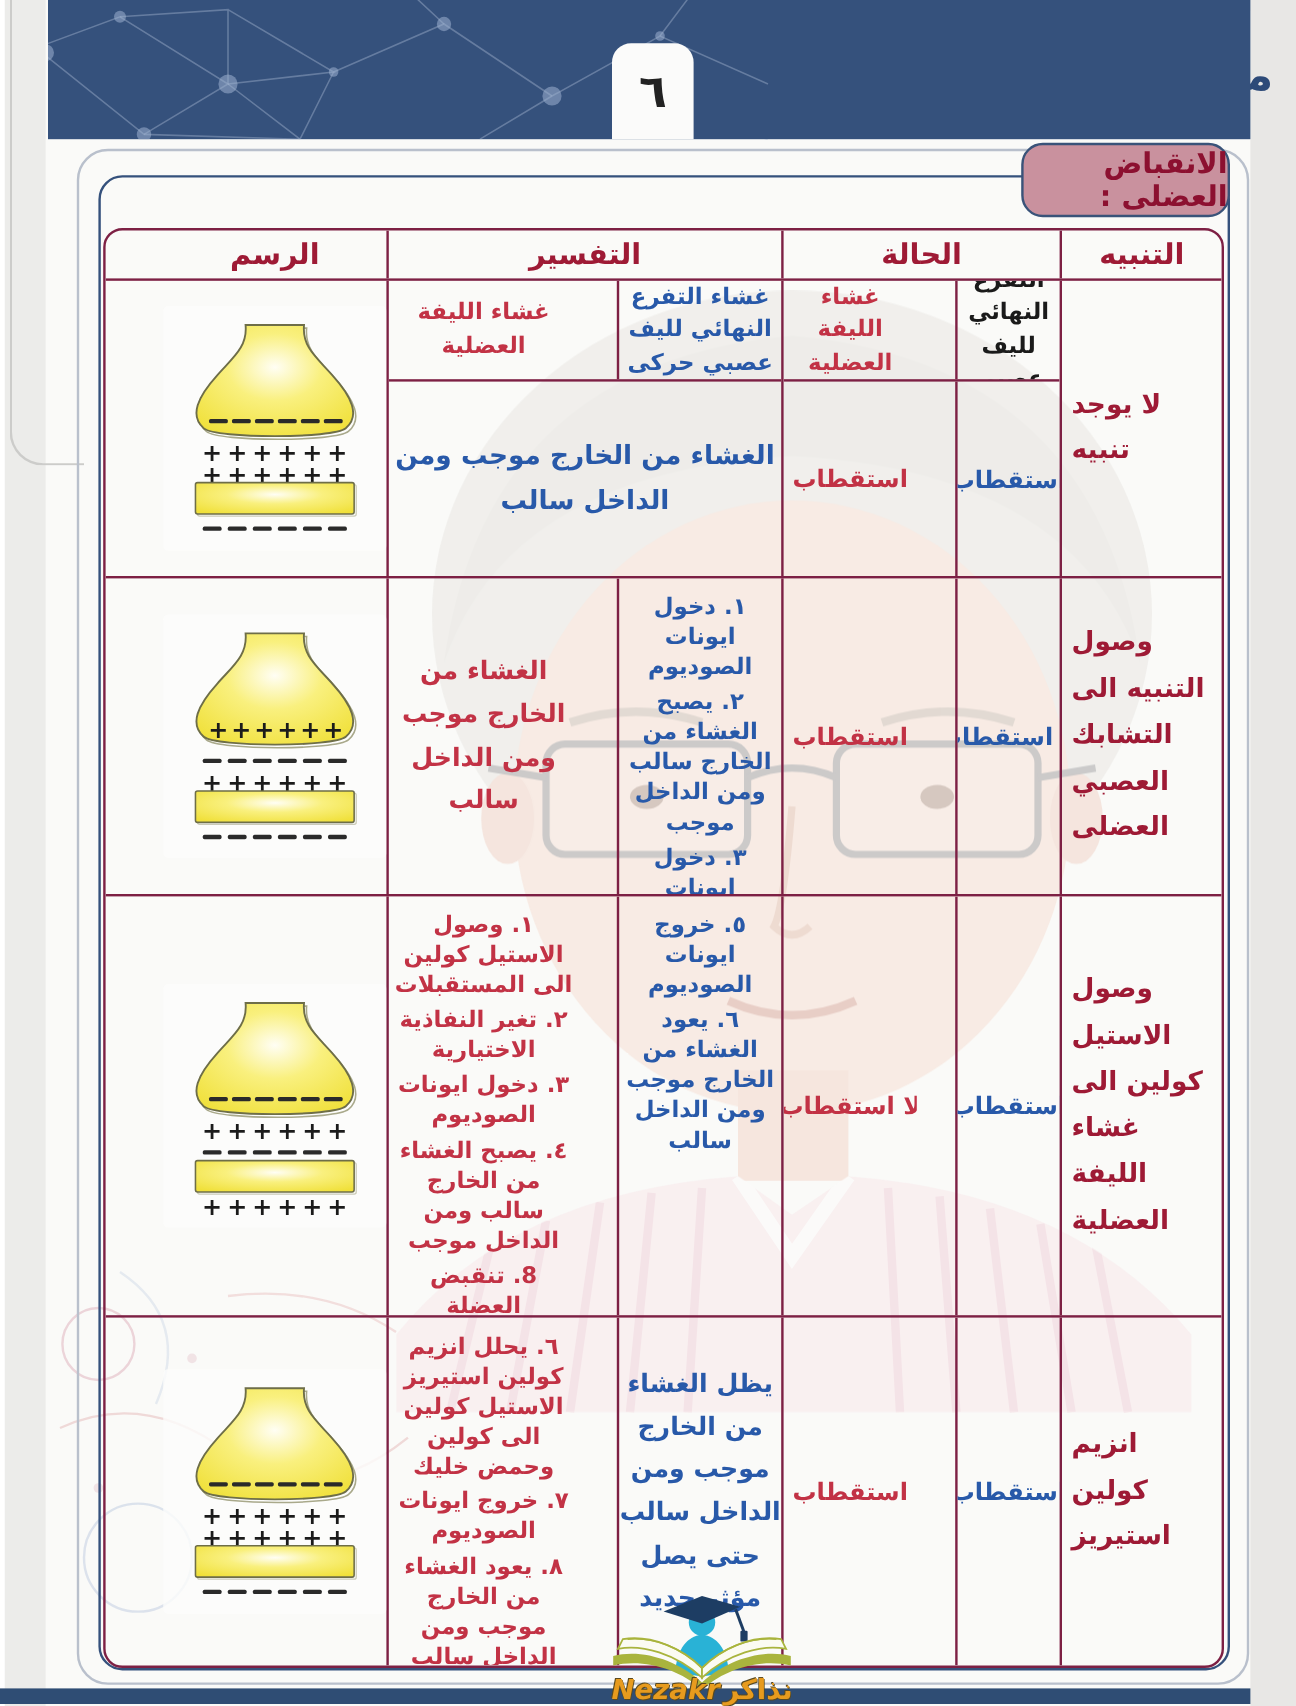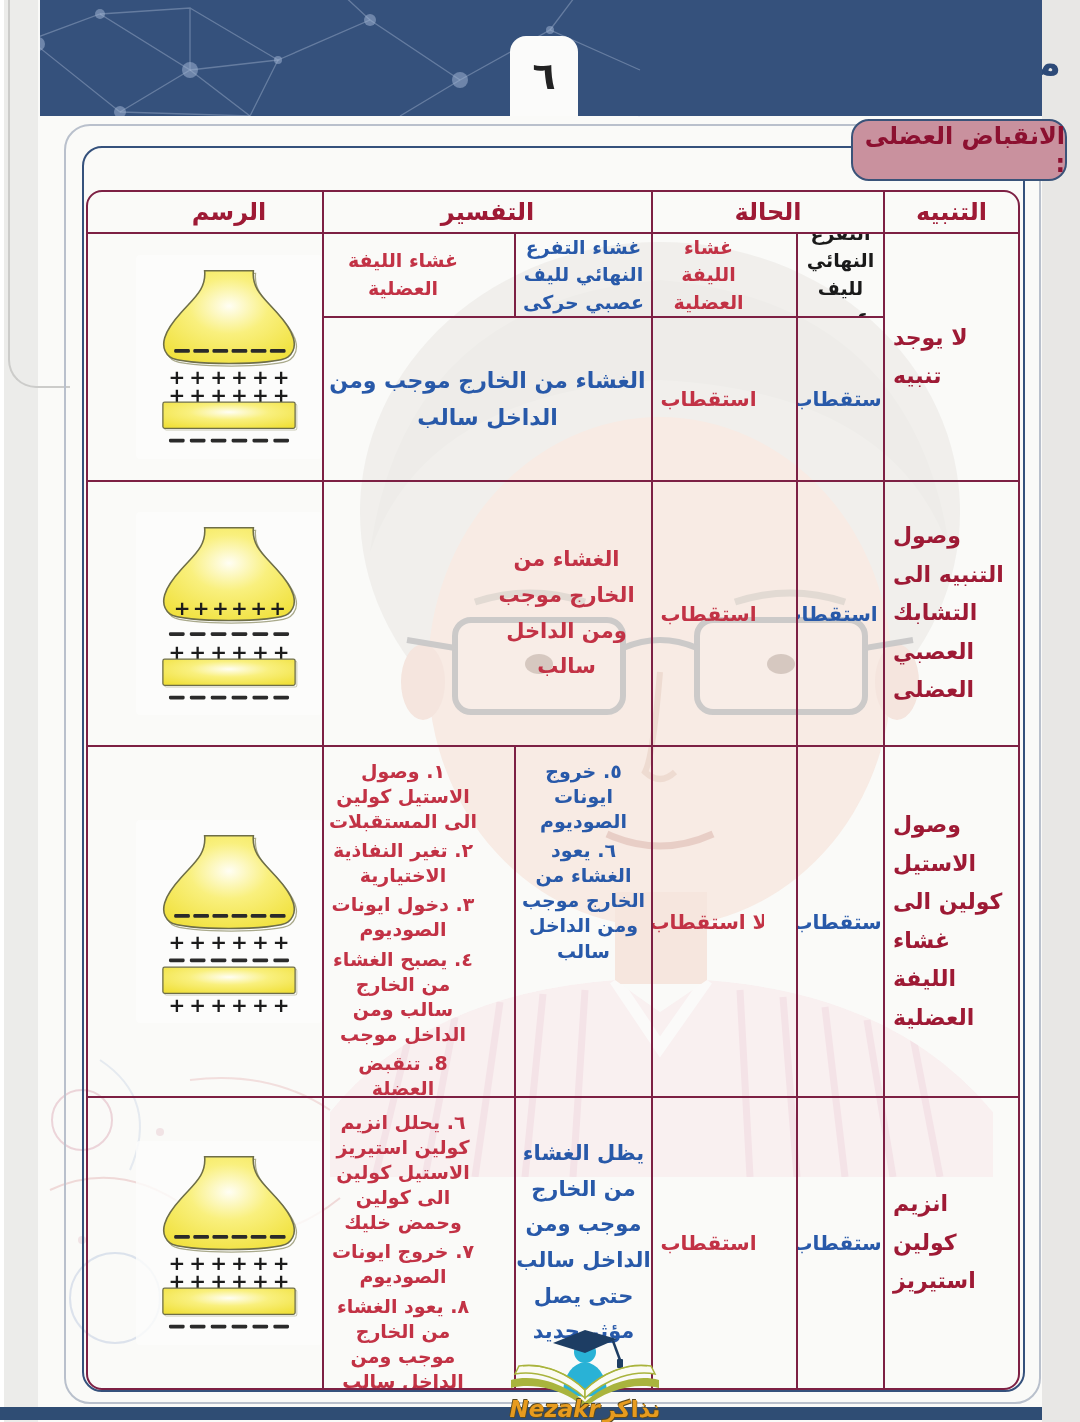--- a/index.html
+++ b/index.html
@@ -26,21 +26,21 @@
   .net{position:absolute;left:0;top:0;width:620px;height:116px;}
   .title-plate{position:absolute;left:648px;top:9px;width:394px;height:107px;background:#fcfcfb;
                border-radius:54px 0 0 54px;display:flex;align-items:center;justify-content:center;}
   .title-text{color:#2d4a78;font-size:37px;font-weight:bold;white-space:nowrap;}
   .title-arc{position:absolute;left:598px;top:5px;width:48px;height:114px;}
   .page-tab{position:absolute;left:510px;top:36px;width:68px;height:80px;background:#fbfbfa;
             border-radius:16px 16px 0 0;display:flex;align-items:center;justify-content:center;
             font-size:38px;color:#222;z-index:3;font-weight:bold;}
 
   
-  .badge{position:absolute;left:851px;top:119px;width:216px;height:62px;background:var(--badgebg);
+  .badge{position:absolute;left:851px;top:119px;width:174px;height:62px;background:var(--badgebg);
          border:2px solid #3a5379;border-radius:18px;display:flex;align-items:center;justify-content:center;
          color:var(--badgetext);font-size:24px;font-weight:bold;z-index:4;}
 
   
   .outer-card{position:absolute;left:64px;top:124px;width:977px;height:1280px;
               border:2px solid #b9c0cc;border-radius:26px;z-index:1;}
   .inner-card{position:absolute;left:82px;top:146px;width:943px;height:1246px;
               border:2.5px solid var(--navy);border-radius:20px;z-index:1;}
 
   
@@ -273,20 +273,26 @@
 
     <div class="trow tr2">
       <div class="tcell c-stim stim-cell">
         <div class="stim-txt">وصول التنبيه الى التشابك العصبي العضلى</div>
       </div>
       <div class="tcell c-state subgrid-state">
         <div class="sub nerve state-txt blue">لا استقطاب</div>
         <div class="sub muscle state-txt red">استقطاب</div>
       </div>
       <div class="tcell c-exp subgrid-exp">
+        <div class="sub nerve exp-list blue">
+            <div class="exp-item">١. دخول ايونات الصوديوم</div>
+            <div class="exp-item">٢. يصبح الغشاء من الخارج سالب ومن الداخل موجب</div>
+            <div class="exp-item">٣. دخول ايونات الكالسيوم</div>
+            <div class="exp-item">٤. تحرر الاستيل كولين</div>
+          </div>
         <div class="sub muscle exp-center red">الغشاء من الخارج موجب ومن الداخل سالب</div>
       </div>
       <div class="tcell c-draw">
         <div class="diagram">
             <svg viewBox="0 0 200 216" xmlns="http://www.w3.org/2000/svg">
     <defs>
                 <radialGradient id="gY1" cx="50%" cy="38%" r="72%">
       <stop offset="0%" stop-color="#fffef4"></stop>
                   <stop offset="42%" stop-color="#f9f07e"></stop>
                   <stop offset="100%" stop-color="#f0e039"></stop>

